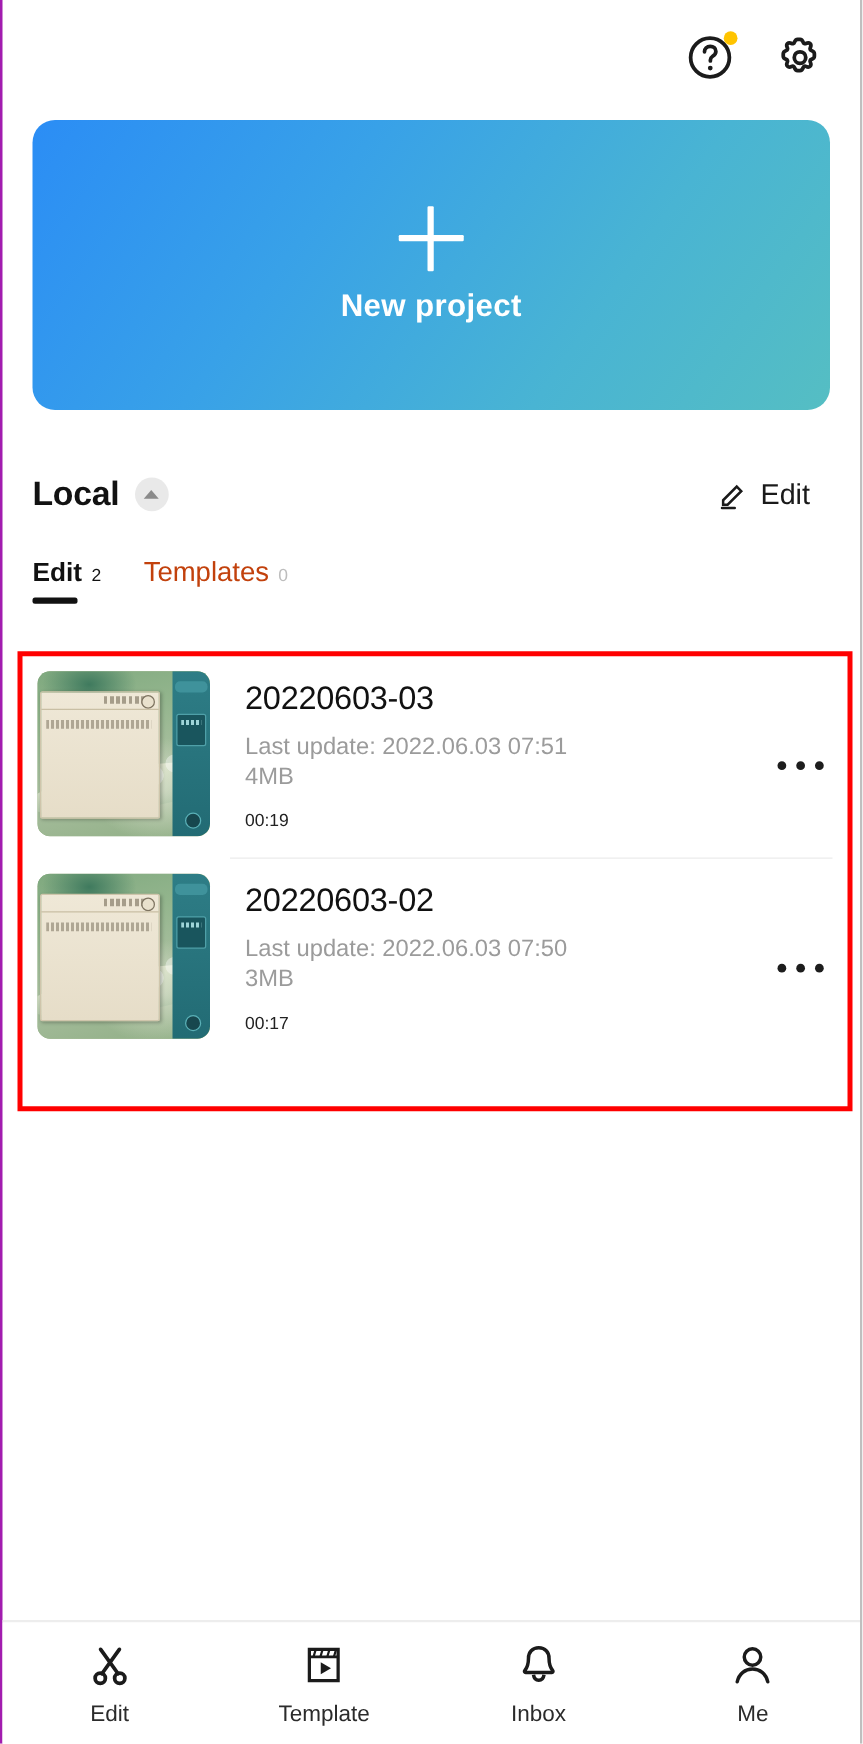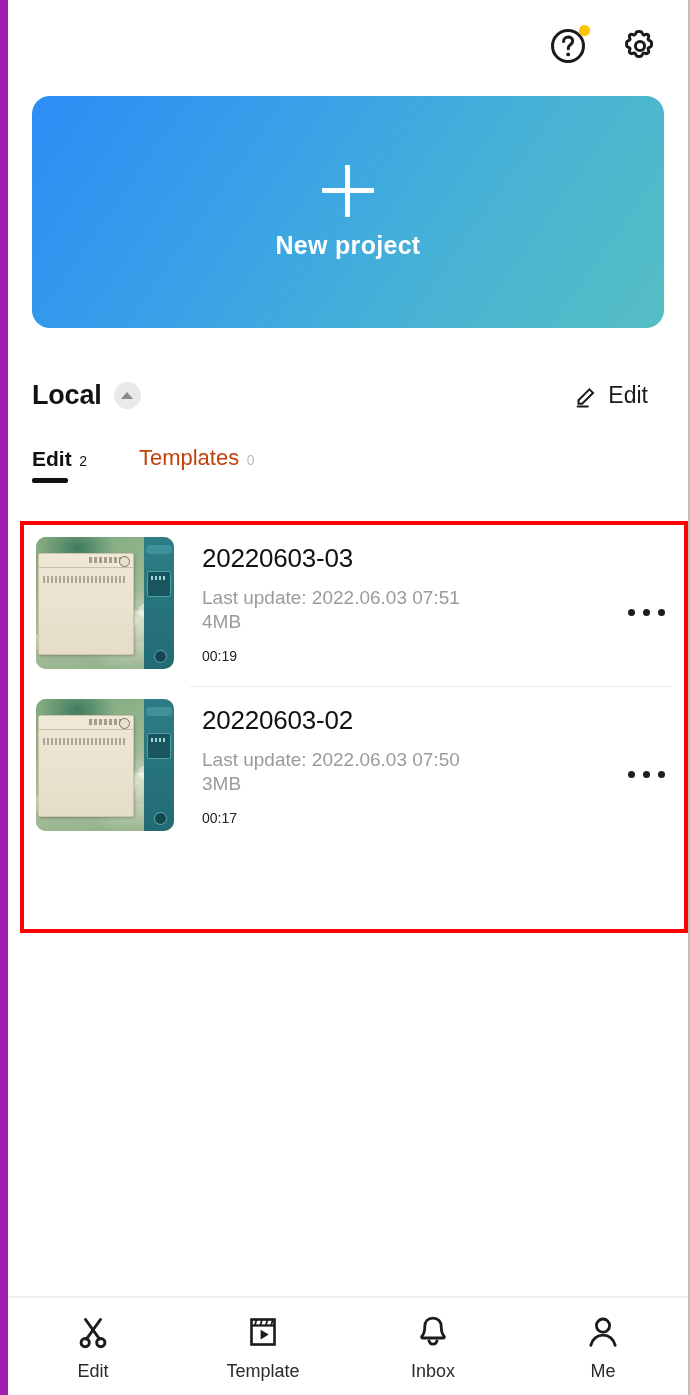--- a/index.html
+++ b/index.html
@@ -6,21 +6,21 @@
   html, body {
     width:690px; height:1395px;
     background:#ffffff;
     font-family:"Liberation Sans", sans-serif;
     overflow:hidden;
   }
   #app {
     position:relative;
     width:690px; height:1395px;
     background:#ffffff;
-    border-left:8px solid #a21caf;
+    border-left:2px solid #a21caf;
     border-right:2px solid #bfbfbf;
   }
 
   
   .topbar {
     height:92px;
     display:flex; align-items:center; justify-content:flex-end;
     padding-right:26px; gap:28px;
   }
   .icon-btn {
@@ -80,36 +80,36 @@
   }
   .edit-action {
     margin-left:auto;
     display:flex; align-items:center; gap:9px;
   }
   .edit-action-label { font-size:23px; color:#1a1a1a; }
 
   
   .tabs {
     margin:34px 24px 0 24px;
-    display:flex; align-items:flex-end; gap:52px;
+    display:flex; align-items:flex-end; gap:34px;
   }
   .tab { position:relative; padding-bottom:12px; }
   .tab-text { font-size:21px; font-weight:bold; color:#111111; }
   .tab-count { font-size:14px; font-weight:normal; color:#111111; margin-left:3px; }
   .tab.inactive .tab-text { font-weight:normal; color:#c2410c; font-size:22px; }
   .tab.inactive .tab-count { color:#bdbdbd; }
   .tab-underline {
     position:absolute; left:0; bottom:0;
     width:36px; height:5px; background:#111111; border-radius:2px;
   }
 
   
   .list-highlight {
     position:absolute;
-    left:12px; top:521px; width:668px; height:412px;
+    left:12px; top:521px; width:668px; height:368px;
     border:4px solid #FF0000;
     background:#ffffff;
   }
   .proj-row {
     display:flex; align-items:flex-start;
     height:162px;
     padding:12px 0 0 12px;
     position:relative;
   }
   .row-sep {

